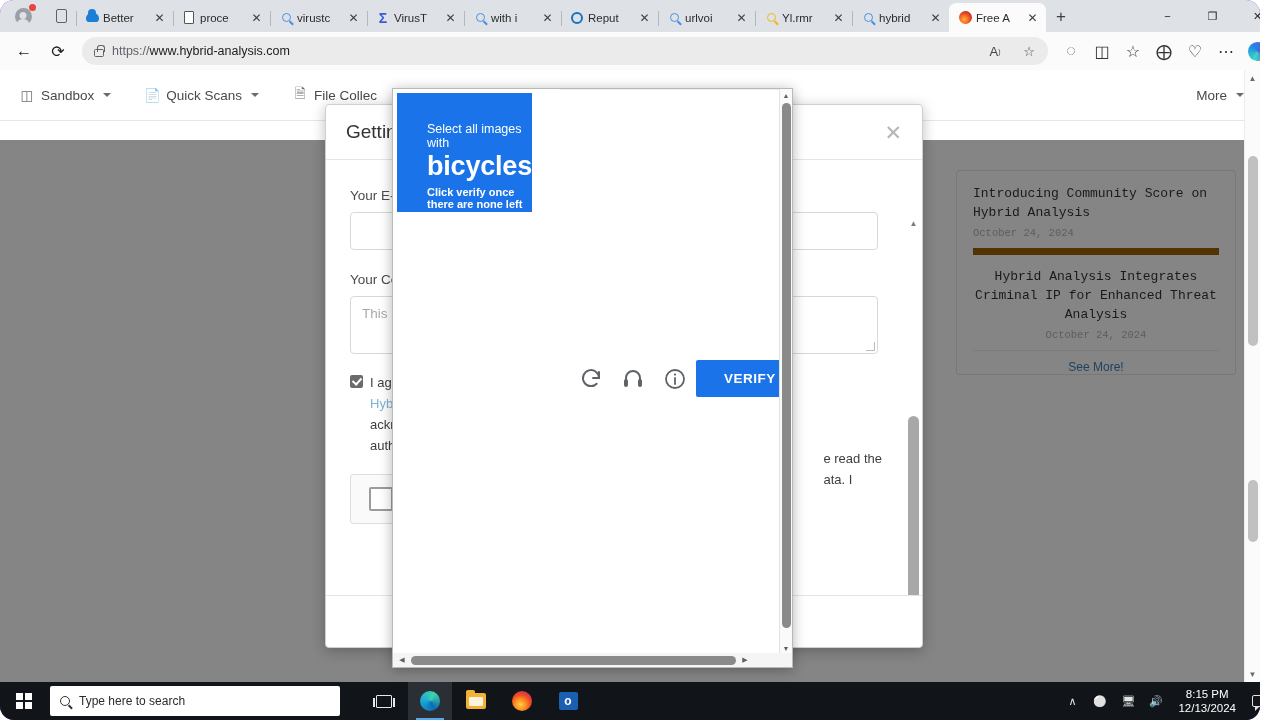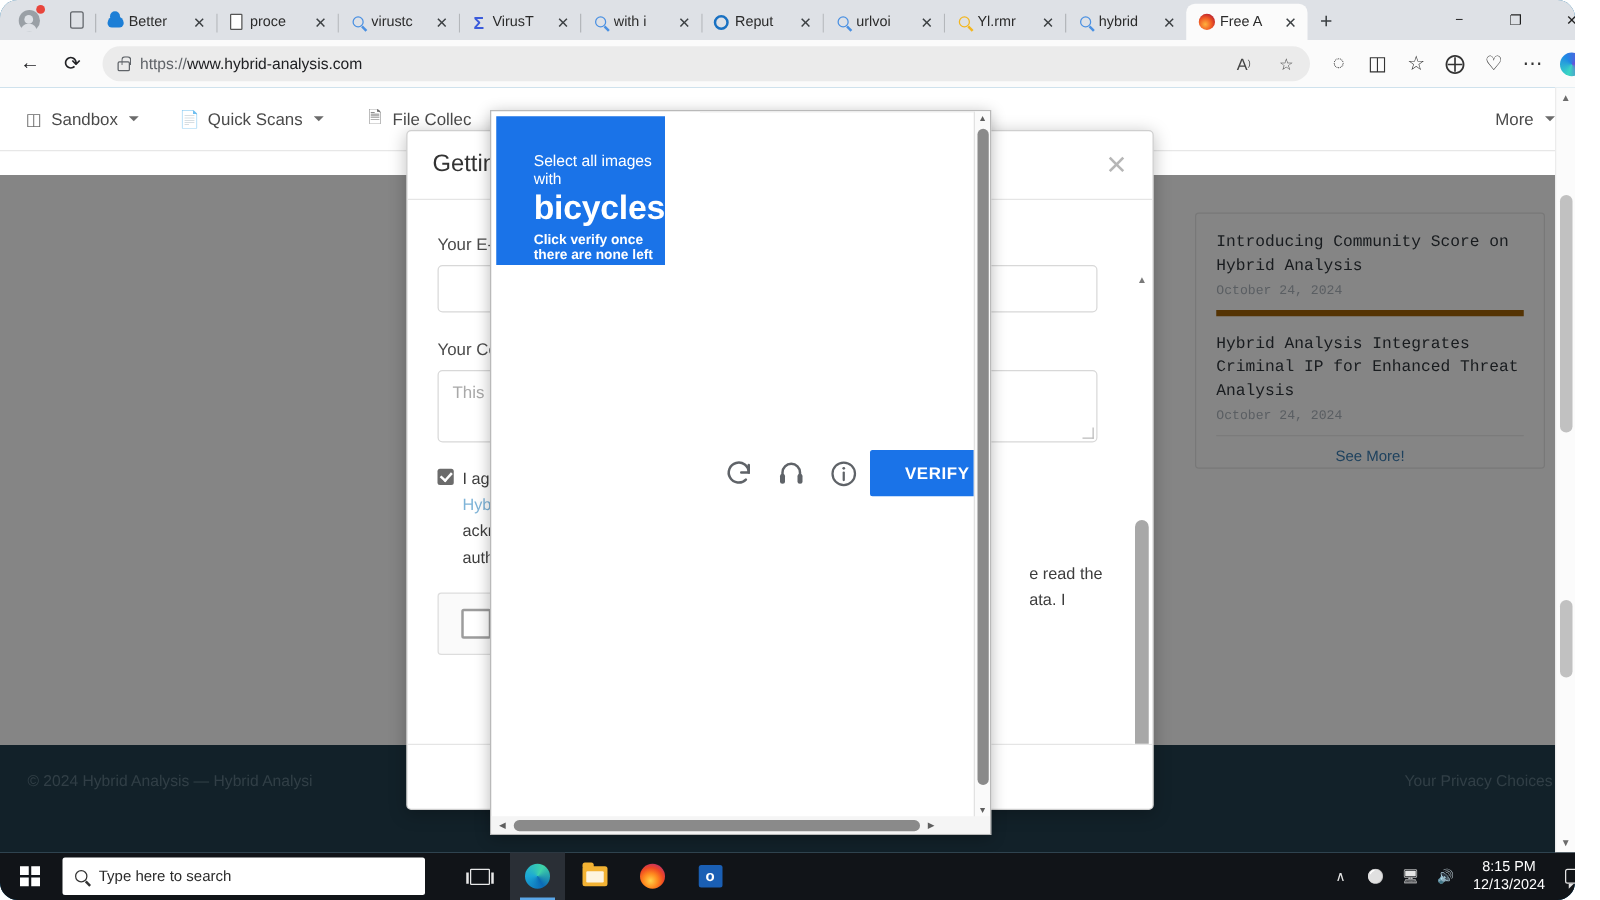--- a/index.html
+++ b/index.html
@@ -2,21 +2,21 @@
 <html><head>
 <meta charset="utf-8">
 <style>
   * { box-sizing: border-box; margin: 0; padding: 0; }
   html, body {
     width: 1280px; height: 720px;
     overflow: hidden;
     font-family: "Liberation Sans", sans-serif;
     background: #ffffff;
   }
-  #screen { position: relative; width: 1260px; height: 720px; overflow: hidden; background:#0369a1;border-radius:14px; }
+  #screen { position: relative; width: 1260px; height: 720px; overflow: hidden; background:#6d28d9;border-radius:14px; }
 
   
   .tabstrip {
     position: absolute; top:0; left:0; width:1280px; height:32px;
     background: #dee1e6;
     display:flex; align-items:flex-end;
   }
   .profile-zone { width:46px; height:32px; display:flex; align-items:center; justify-content:center; position:relative; }
   .profile-av {
     width:17px; height:17px; border-radius:50%;
@@ -108,21 +108,21 @@
   .ha-nav-item{ display:flex;align-items:center; gap:7px; margin-right:34px; font-size:13.5px; color:#4a4a4a;}
   .nav-ic{ width:14px;height:14px; color:#6b6b6b; display:flex;align-items:center;justify-content:center;}
   .caret{ border-left:4px solid transparent;border-right:4px solid transparent;border-top:4.5px solid #6b6b6b; margin-left:2px;}
   .ha-more{ margin-left:auto; margin-right:0; }
 
   .news-card{
     position:absolute; left:956px; top:100px; width:280px; height:205px;
     background:#fff; border:1px solid #e6e6e6; border-radius:3px; padding:14px 16px;
   }
   .news-item{ padding-bottom:9px;font-family:Liberation Mono, monospace; }
-  .news-item + .news-item{ border-top:5px solid #a16207; padding-top:13px; }
+  .news-item + .news-item{ border-top:7px solid #a16207; padding-top:13px;text-align:center; }
   .news-title{ font-size:13px; color:#31373d; line-height:1.46; }
   .news-date{ font-size:10.5px; color:#adb5bd; margin-top:4px; }
   .news-more{ text-align:center; font-size:12px; color:#3d7fb5; padding-top:9px; border-top:1px solid #ececec;}
 
   .ha-footer{
     position:absolute; left:0; bottom:0; width:1264px; height:86px;
     background:#23404f; display:flex; align-items:flex-start; padding:22px 22px 0 22px;
     justify-content:space-between; color:#5e7886; font-size:12.5px;
   }
   .footer-right{ font-size:12.5px; color:#5e7886; }
@@ -435,24 +435,20 @@
         <div class="news-title">Introducing Community Score on Hybrid Analysis</div>
         <div class="news-date">October 24, 2024</div>
       </div>
       <div class="news-item">
         <div class="news-title">Hybrid Analysis Integrates Criminal IP for Enhanced Threat Analysis</div>
         <div class="news-date">October 24, 2024</div>
       </div>
       <div class="news-more">See More!</div>
     </div>
 
-    <div class="ha-footer">
-      <div>© 2024 Hybrid Analysis — Hybrid Analysi</div>
-      <div class="footer-right">Your Privacy Choices</div>
-    </div>
 
 
     <div class="dim"></div>
 
   </div>
 
   <div class="page-sb">
     <div class="arrow">▲</div>
     <div class="thumb"></div>
     <div class="thumb2"></div>

